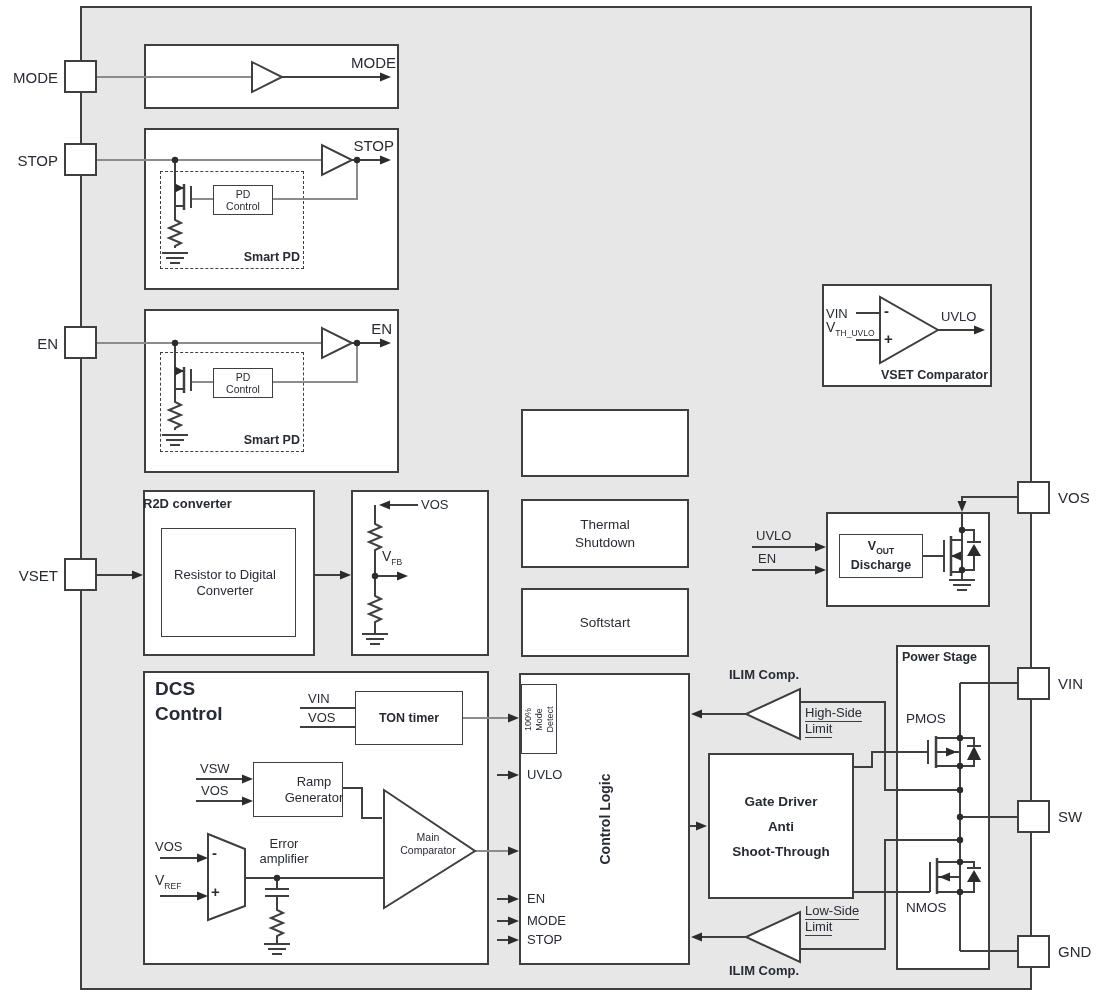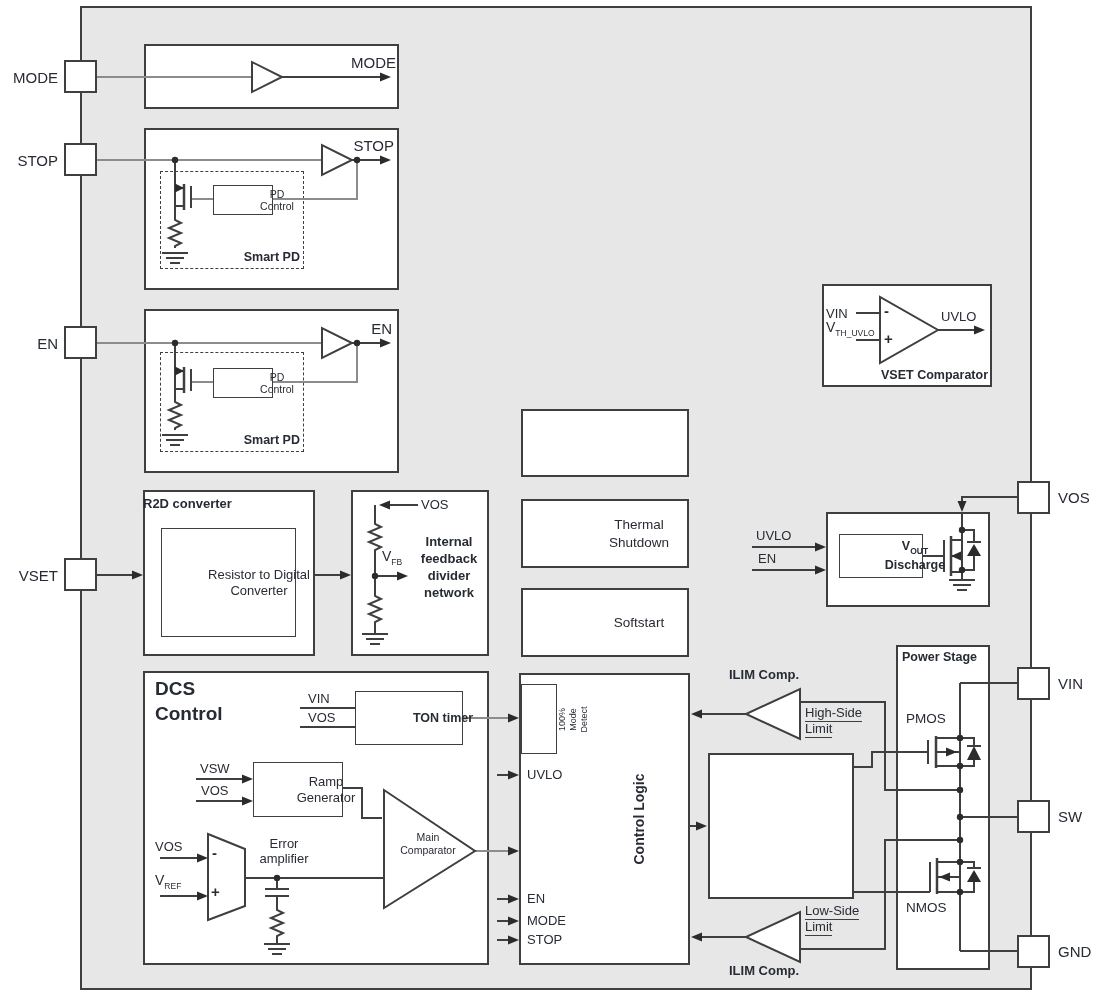--- a/index.html
+++ b/index.html
@@ -14,21 +14,21 @@
   .box.thin{border-width:1.5px;}
   .box.dashed{background:transparent;border:1.6px dashed var(--line);}
   svg.wires{position:absolute;left:0;top:0;z-index:2;pointer-events:none;}
   .pin{position:absolute;width:33px;height:33px;background:#fff;border:2px solid var(--line);
        box-sizing:border-box;z-index:5;}
   .lbl{position:absolute;color:var(--ink);font-size:13px;line-height:15px;
        white-space:pre-line;z-index:6;}
   .pinlbl{font-size:15px;line-height:17px;}
   .b{font-weight:bold;}
   .flexbox{position:absolute;z-index:6;display:flex;align-items:center;justify-content:center;
-           text-align:center;color:var(--ink);white-space:pre-line;margin-left:34px;}
+           text-align:center;color:var(--ink);white-space:pre-line;}
   .rot{transform:rotate(-90deg);white-space:pre-line;text-align:center;}
   .sub{font-size:8.5px;}
   .ul{border-bottom:1.6px solid var(--line);padding-bottom:1px;}
   .rt{text-align:right;}
 </style>
 </head>
 <body>
 
 <div class="stage">
 
@@ -280,24 +280,20 @@
   <div class="flexbox" style="left:213px;top:368px;width:60px;height:30px;font-size:10.5px;line-height:12px;">PD
 Control</div>
   <div class="lbl b rt" style="left:200px;top:433px;width:100px;font-size:12.5px;">Smart PD</div>
 
   <div class="lbl b" style="left:143px;top:496px;width:164px;text-align:left;">R2D converter</div>
   <div class="flexbox" style="left:161px;top:528px;width:128px;height:109px;font-size:13px;line-height:16px;">Resistor to Digital
 Converter</div>
 
   <div class="lbl" style="left:421px;top:497px;">VOS</div>
   <div class="lbl" style="left:382px;top:549px;font-size:14px;"><span>V</span><sub class="sub">FB</sub></div>
-  <div class="lbl b" style="left:411px;top:533px;width:76px;text-align:center;line-height:17px;">Internal
-feedback
-divider
-network</div>
 
   <div class="flexbox" style="left:521px;top:499px;width:168px;height:69px;font-size:13.5px;line-height:18px;">Thermal
 Shutdown</div>
   <div class="flexbox" style="left:521px;top:588px;width:168px;height:69px;font-size:13.5px;">Softstart</div>
 
   <div class="lbl" style="left:826px;top:306px;">VIN</div>
   <div class="lbl" style="left:826px;top:320px;font-size:14px;"><span>V</span><sub class="sub">TH_UVLO</sub></div>
   <div class="lbl b" style="left:884px;top:303px;font-size:15px;">-</div>
   <div class="lbl b" style="left:884px;top:331px;font-size:15px;">+</div>
   <div class="lbl" style="left:941px;top:309px;">UVLO</div>
@@ -308,21 +304,21 @@
   <div class="flexbox b" style="left:839px;top:534px;width:84px;height:44px;font-size:12.5px;line-height:15px;flex-direction:column;">
     <span><span>V</span><sub class="sub">OUT</sub></span>
     <span>Discharge</span>
   </div>
 
   <div class="lbl b" style="left:155px;top:676px;font-size:19px;line-height:25px;">DCS
 Control</div>
   <div class="flexbox b" style="left:355px;top:691px;width:108px;height:54px;font-size:12.5px;">TON timer</div>
   <div class="lbl" style="left:308px;top:691px;">VIN</div>
   <div class="lbl" style="left:308px;top:710px;">VOS</div>
-  <div class="flexbox" style="left:247px;top:762px;width:90px;height:55px;font-size:13px;line-height:16px;border-radius:14px;">Ramp
+  <div class="flexbox" style="left:269px;top:762px;width:90px;height:55px;font-size:13px;line-height:16px;border-radius:14px;">Ramp
 Generator</div>
   <div class="lbl" style="left:200px;top:761px;">VSW</div>
   <div class="lbl" style="left:201px;top:783px;">VOS</div>
   <div class="lbl" style="left:155px;top:839px;">VOS</div>
   <div class="lbl" style="left:155px;top:873px;font-size:14px;"><span>V</span><sub class="sub">REF</sub></div>
   <div class="lbl b" style="left:212px;top:845px;font-size:15px;">-</div>
   <div class="lbl b" style="left:211px;top:884px;font-size:15px;">+</div>
   <div class="lbl" style="left:246px;top:836px;width:76px;text-align:center;">Error
 amplifier</div>
   <div class="lbl" style="left:390px;top:831px;width:76px;text-align:center;font-size:10.5px;line-height:13px;">Main
@@ -333,20 +329,23 @@
   </div>
   <div class="flexbox" style="left:521px;top:684px;width:36px;height:70px;">
     <span class="rot" style="font-size:9px;line-height:11px;">100% Mode
 Detect</span>
   </div>
   <div class="lbl" style="left:527px;top:767px;">UVLO</div>
   <div class="lbl" style="left:527px;top:891px;">EN</div>
   <div class="lbl" style="left:527px;top:913px;">MODE</div>
   <div class="lbl" style="left:527px;top:932px;">STOP</div>
 
+  <div class="flexbox b" style="left:708px;top:753px;width:146px;height:146px;font-size:13.5px;line-height:25px;">Gate Driver
+Anti
+Shoot-Through</div>
 
   <div class="lbl b" style="left:714px;top:667px;width:100px;text-align:center;">ILIM Comp.</div>
   <div class="lbl" style="left:805px;top:705px;"><span class="ul">High-Side</span></div>
   <div class="lbl" style="left:805px;top:721px;"><span class="ul">Limit</span></div>
   <div class="lbl" style="left:805px;top:903px;"><span class="ul">Low-Side</span></div>
   <div class="lbl" style="left:805px;top:919px;"><span class="ul">Limit</span></div>
   <div class="lbl b" style="left:714px;top:963px;width:100px;text-align:center;">ILIM Comp.</div>
 
   <div class="lbl b" style="left:902px;top:650px;font-size:12.5px;">Power Stage</div>
   <div class="lbl" style="left:906px;top:711px;font-size:13.5px;">PMOS</div>

